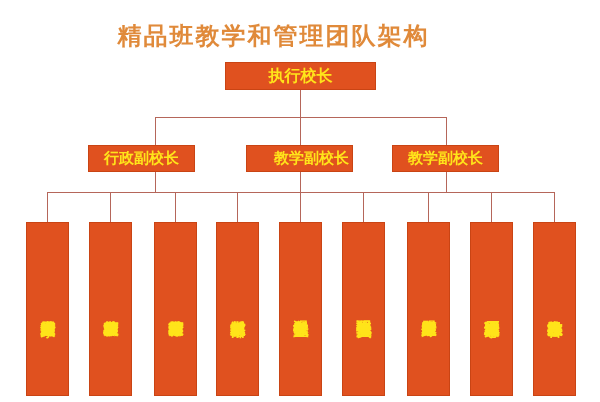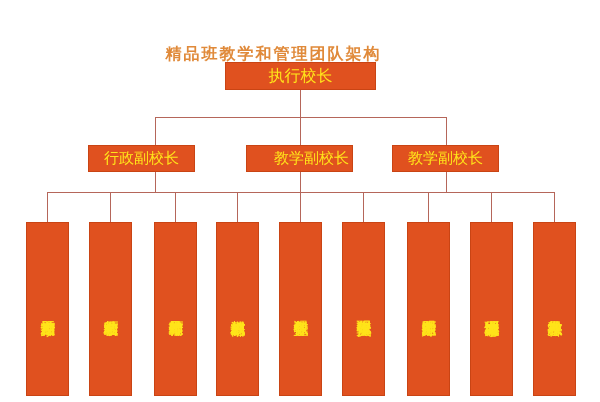--- a/index.html
+++ b/index.html
@@ -3,25 +3,25 @@
 <meta charset="utf-8">
 <style>
   html, body { margin: 0; padding: 0; }
   body {
     width: 600px; height: 402px; background: #ffffff; position: relative; overflow: hidden;
     font-family: "DejaVu Sans", "Liberation Sans", sans-serif;
   }
   .title {
     position: absolute; left: 0; top: 20px; width: 547px; text-align: center;
     font-family: "DejaVu Serif", "Liberation Serif", serif;
-    font-weight: bold; font-size: 16px; letter-spacing: 2px; color: #e08a3a; margin-top: 24px;
+    font-weight: bold; font-size: 24px; letter-spacing: 2px; color: #e08a3a;
   }
   .box {
     position: absolute; background: #e0511f; color: #ffe41a;
-    font-weight: normal; display: flex; align-items: center; justify-content: center;
+    font-weight: bold; display: flex; align-items: center; justify-content: center;
     box-sizing: border-box; border: 1px solid #c94414;
   }
   .top { left: 225px; top: 62px; width: 151px; height: 28px; font-size: 16px; }
   .mid { top: 145px; width: 107px; height: 27px; font-size: 15px; }
   .leaf {
     top: 222px; width: 43px; height: 174px; font-size: 15px;
     writing-mode: vertical-rl; text-orientation: upright;
     align-items: center; justify-content: center; line-height: 43px;
   }
   .line { position: absolute; background: #b5665a; }

